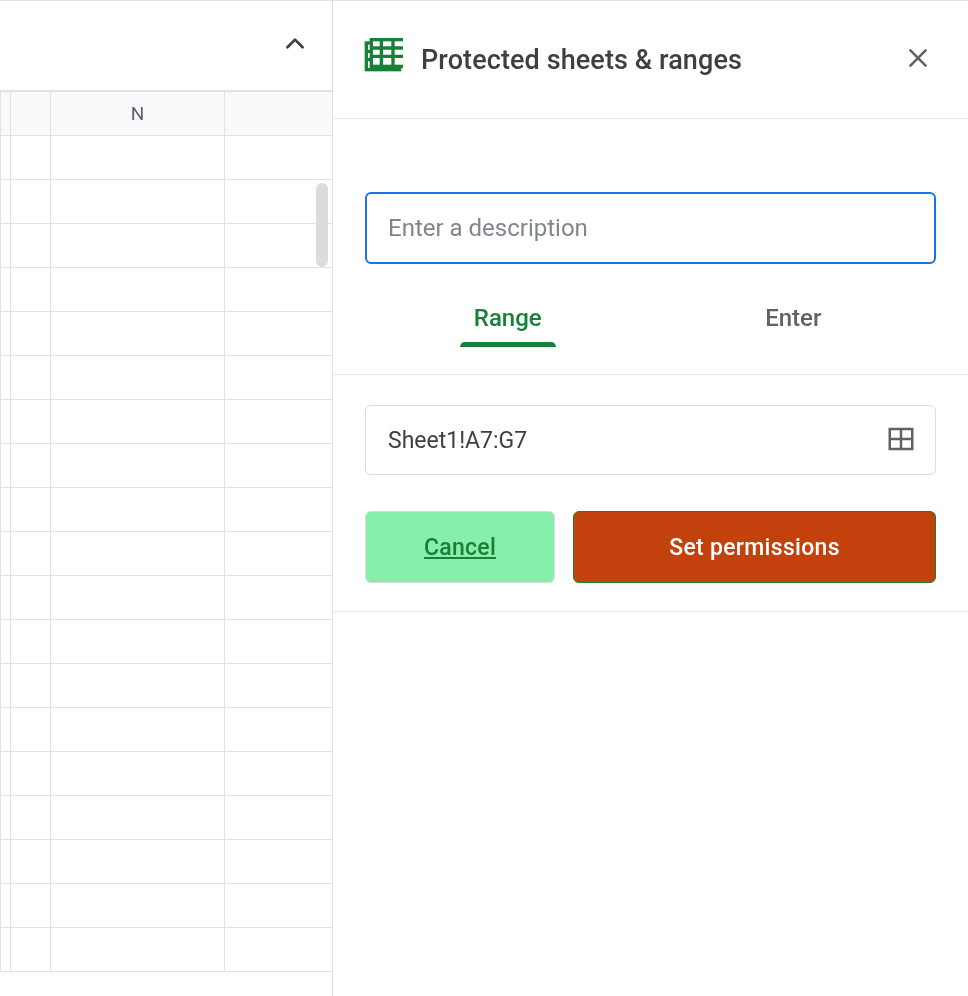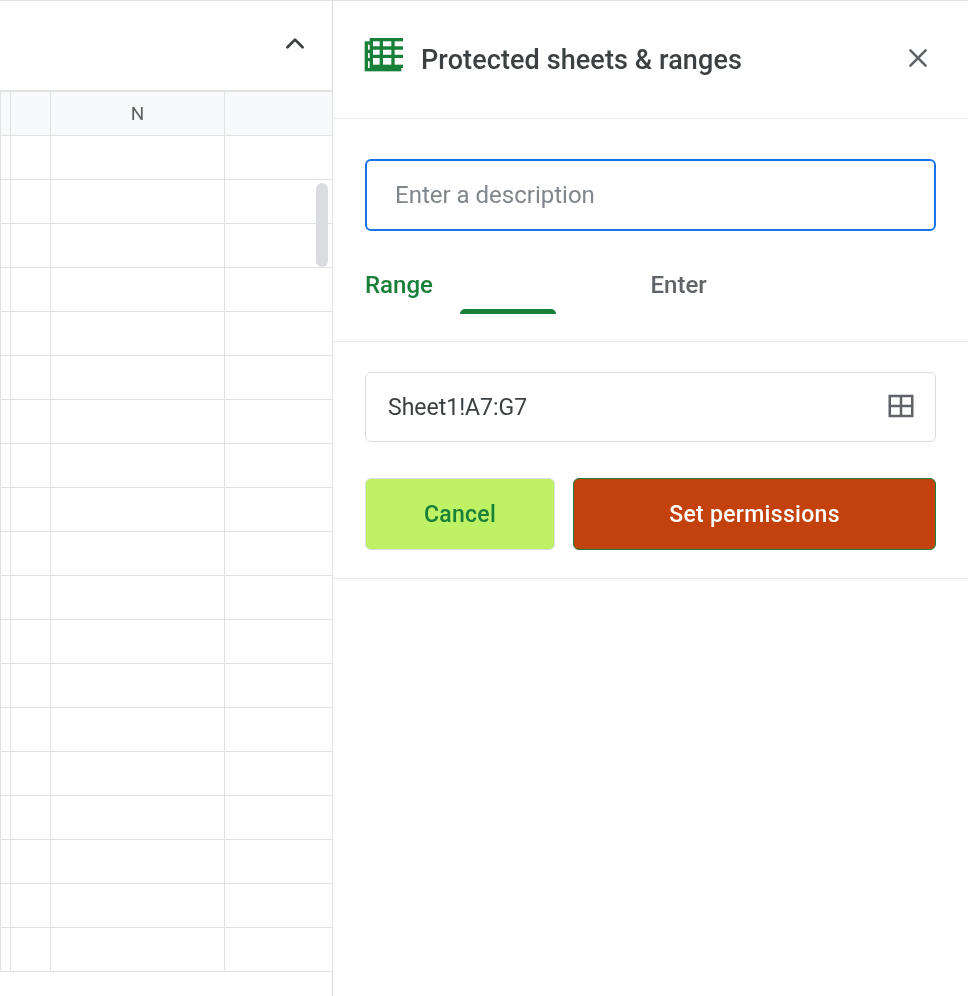--- a/index.html
+++ b/index.html
@@ -116,33 +116,34 @@
   .panel-body {
     padding: 40px 32px 28px;
     border-bottom: 1px solid #e8eaed;
   }
   .desc-input {
     width: 100%;
     height: 72px;
     border: 2px solid #1a73e8;
     border-radius: 6px;
     font-size: 24px;
-    padding: 0 28px;
+    padding: 0 21px;
     color: #202124;
     outline: none;
     font-family: inherit;
+    margin-top: 33px;
   }
   .desc-input::placeholder { color: #80868b; font-weight: 400; }
   .tabs {
     display: flex;
     margin-top: 28px;
   }
   .tab {
     flex: 1 1 50%;
-    text-align: left;
+    text-align: center;
     font-size: 24px;
     font-weight: 500;
     color: #5f6368;
     padding: 12px 0 14px;
     position: relative;
     cursor: pointer;
     background: none;
     border: none;
     font-family: inherit;
   }
@@ -197,23 +198,24 @@
     border-radius: 6px;
     font-size: 23px;
     font-weight: 500;
     font-family: inherit;
     cursor: pointer;
     padding: 0 30px;
     letter-spacing: 0.3px;
   }
   .btn-cancel {
     flex: 0 0 190px;
-    background: #bef264;
+    background: #86efac;
     border: 1px solid #dadce0;
     color: #188038;
+    text-decoration: underline;
   }
   .btn-primary {
     flex: 1 1 auto;
     background: #c2410c;
     border: 1px solid #188038;
     color: #fff;
   }
 </style>
 </head>
 <body>

